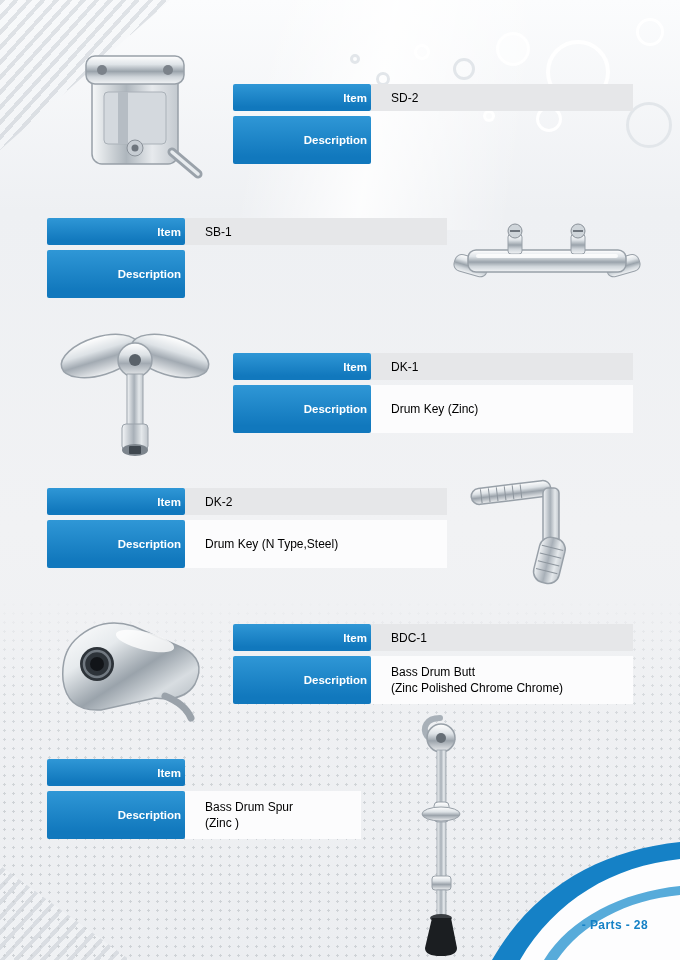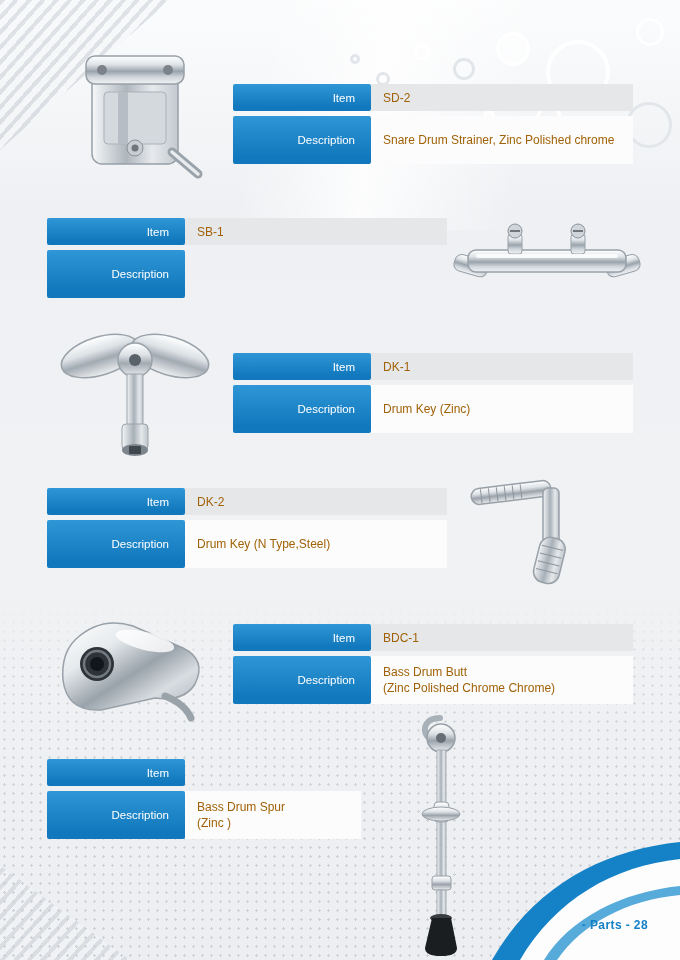--- a/index.html
+++ b/index.html
@@ -25,26 +25,26 @@
     clip-path: polygon(0 100%, 0 10%, 100% 100%); }
   .circles { position:absolute; top:10px; right:0; width:340px; height:180px; pointer-events:none; }
   .circle { position:absolute; border-radius:50%; border:3px solid rgba(255,255,255,.95); }
   .circle.faint { border-color:#e2e6ea; }
   .circle.fill { background:rgba(255,255,255,.55); border-color:rgba(255,255,255,.9); }
 
   
   .ptable { position:absolute; }
   .trow { display:flex; margin-bottom:5px; }
   .tlabel {
-    width:138px; flex:0 0 138px; color:#fff; font-weight:normal; font-size:11.5px;
-    display:flex; align-items:center; justify-content:flex-end; padding-right:16px;
+    width:138px; flex:0 0 138px; color:#fff; font-weight:bold; font-size:11.5px;
+    display:flex; align-items:center; justify-content:flex-end; padding-right:4px;
     background: linear-gradient(180deg,#2f97d6 0%, #1178bd 85%); border-radius:2px;
   }
-  .tvalue { flex:1; font-size:12px; color:#a16207; display:flex; flex-direction:column;
-    justify-content:center; padding-left:12px; line-height:16px; }
+  .tvalue { flex:1; font-size:12px; color:#000000; display:flex; flex-direction:column;
+    justify-content:center; padding-left:20px; line-height:16px; }
   .item-row { height:27px; }
   .item-row .tvalue { background:#e6e7e9; }
   .desc-row { height:48px; }
   .desc-row .tvalue { background:#fcfcfd; }
 
   .pfig { position:absolute; }
   .pfig svg { width:100%; height:100%; display:block; }
 
   
   .swoosh { position:absolute; right:0; bottom:0; width:240px; height:130px; }
@@ -102,24 +102,20 @@
       <path d="M102,102 L128,124" stroke="#e8ecef" stroke-width="3.5" stroke-linecap="round"></path>
     </svg>
   </figure>
   <div class="ptable" style="left:233px;top:84px;width:400px;">
     <div class="trow item-row">
       <div class="tlabel">Item</div>
       <div class="tvalue">SD-2</div>
     </div>
     <div class="trow desc-row">
       <div class="tlabel">Description</div>
-      <div class="tvalue">
-        <div>Snare Drum Strainer, Zinc Polished chrome</div>
-        <div></div>
-      </div>
     </div>
   </div>
 
   <div class="ptable" style="left:47px;top:218px;width:400px;">
     <div class="trow item-row">
       <div class="tlabel">Item</div>
       <div class="tvalue">SB-1</div>
     </div>
     <div class="trow desc-row">
       <div class="tlabel">Description</div>

